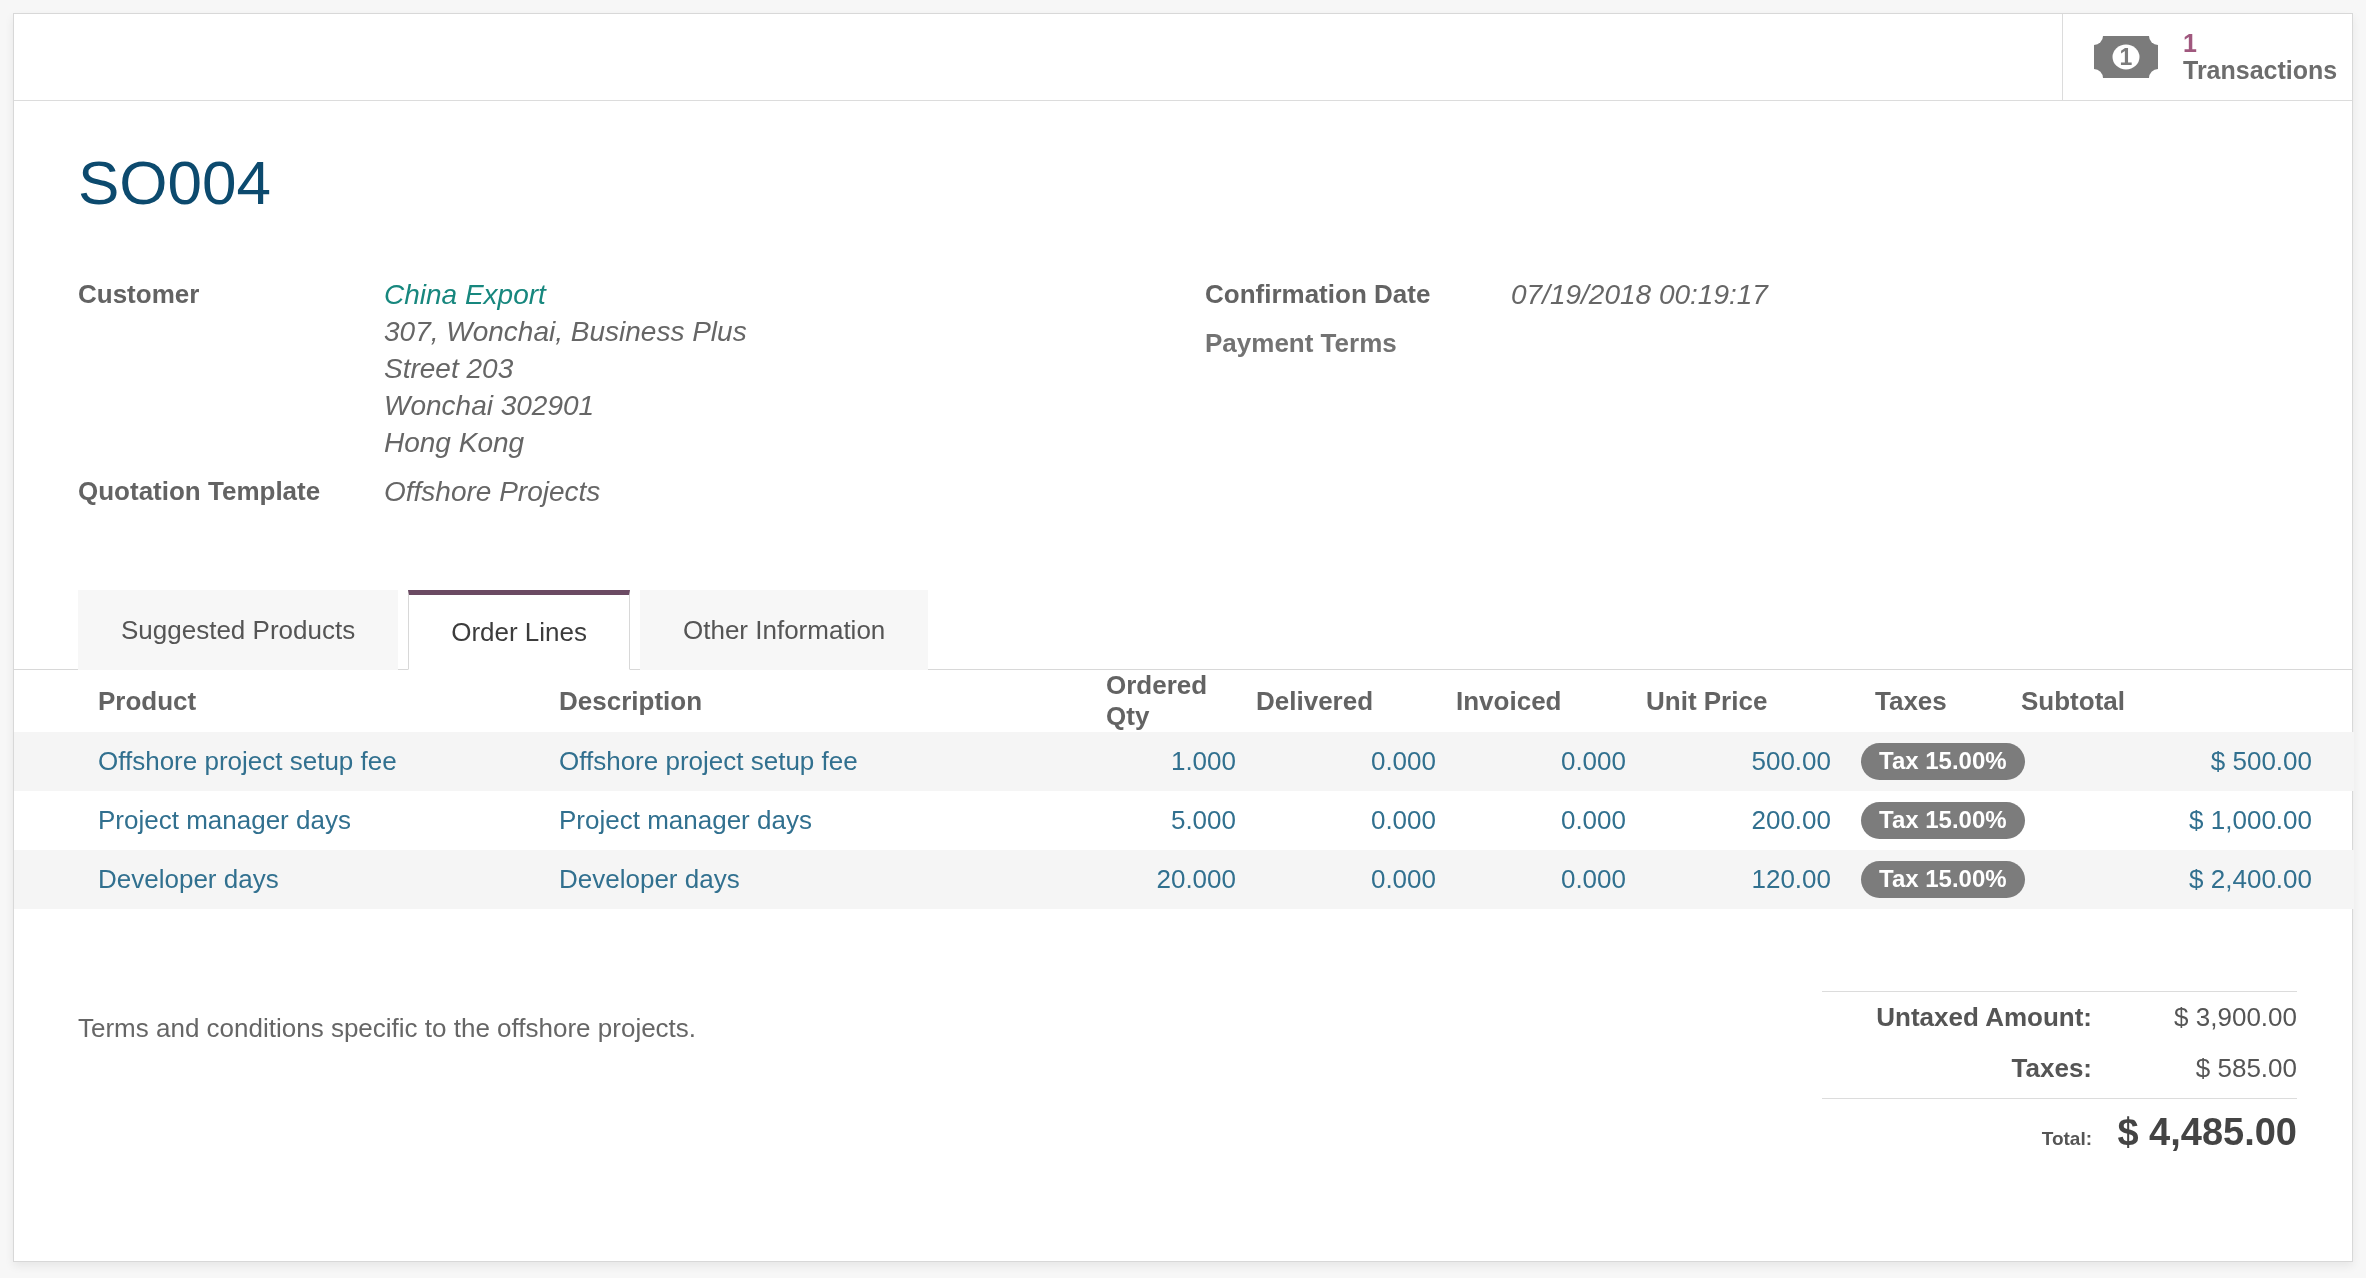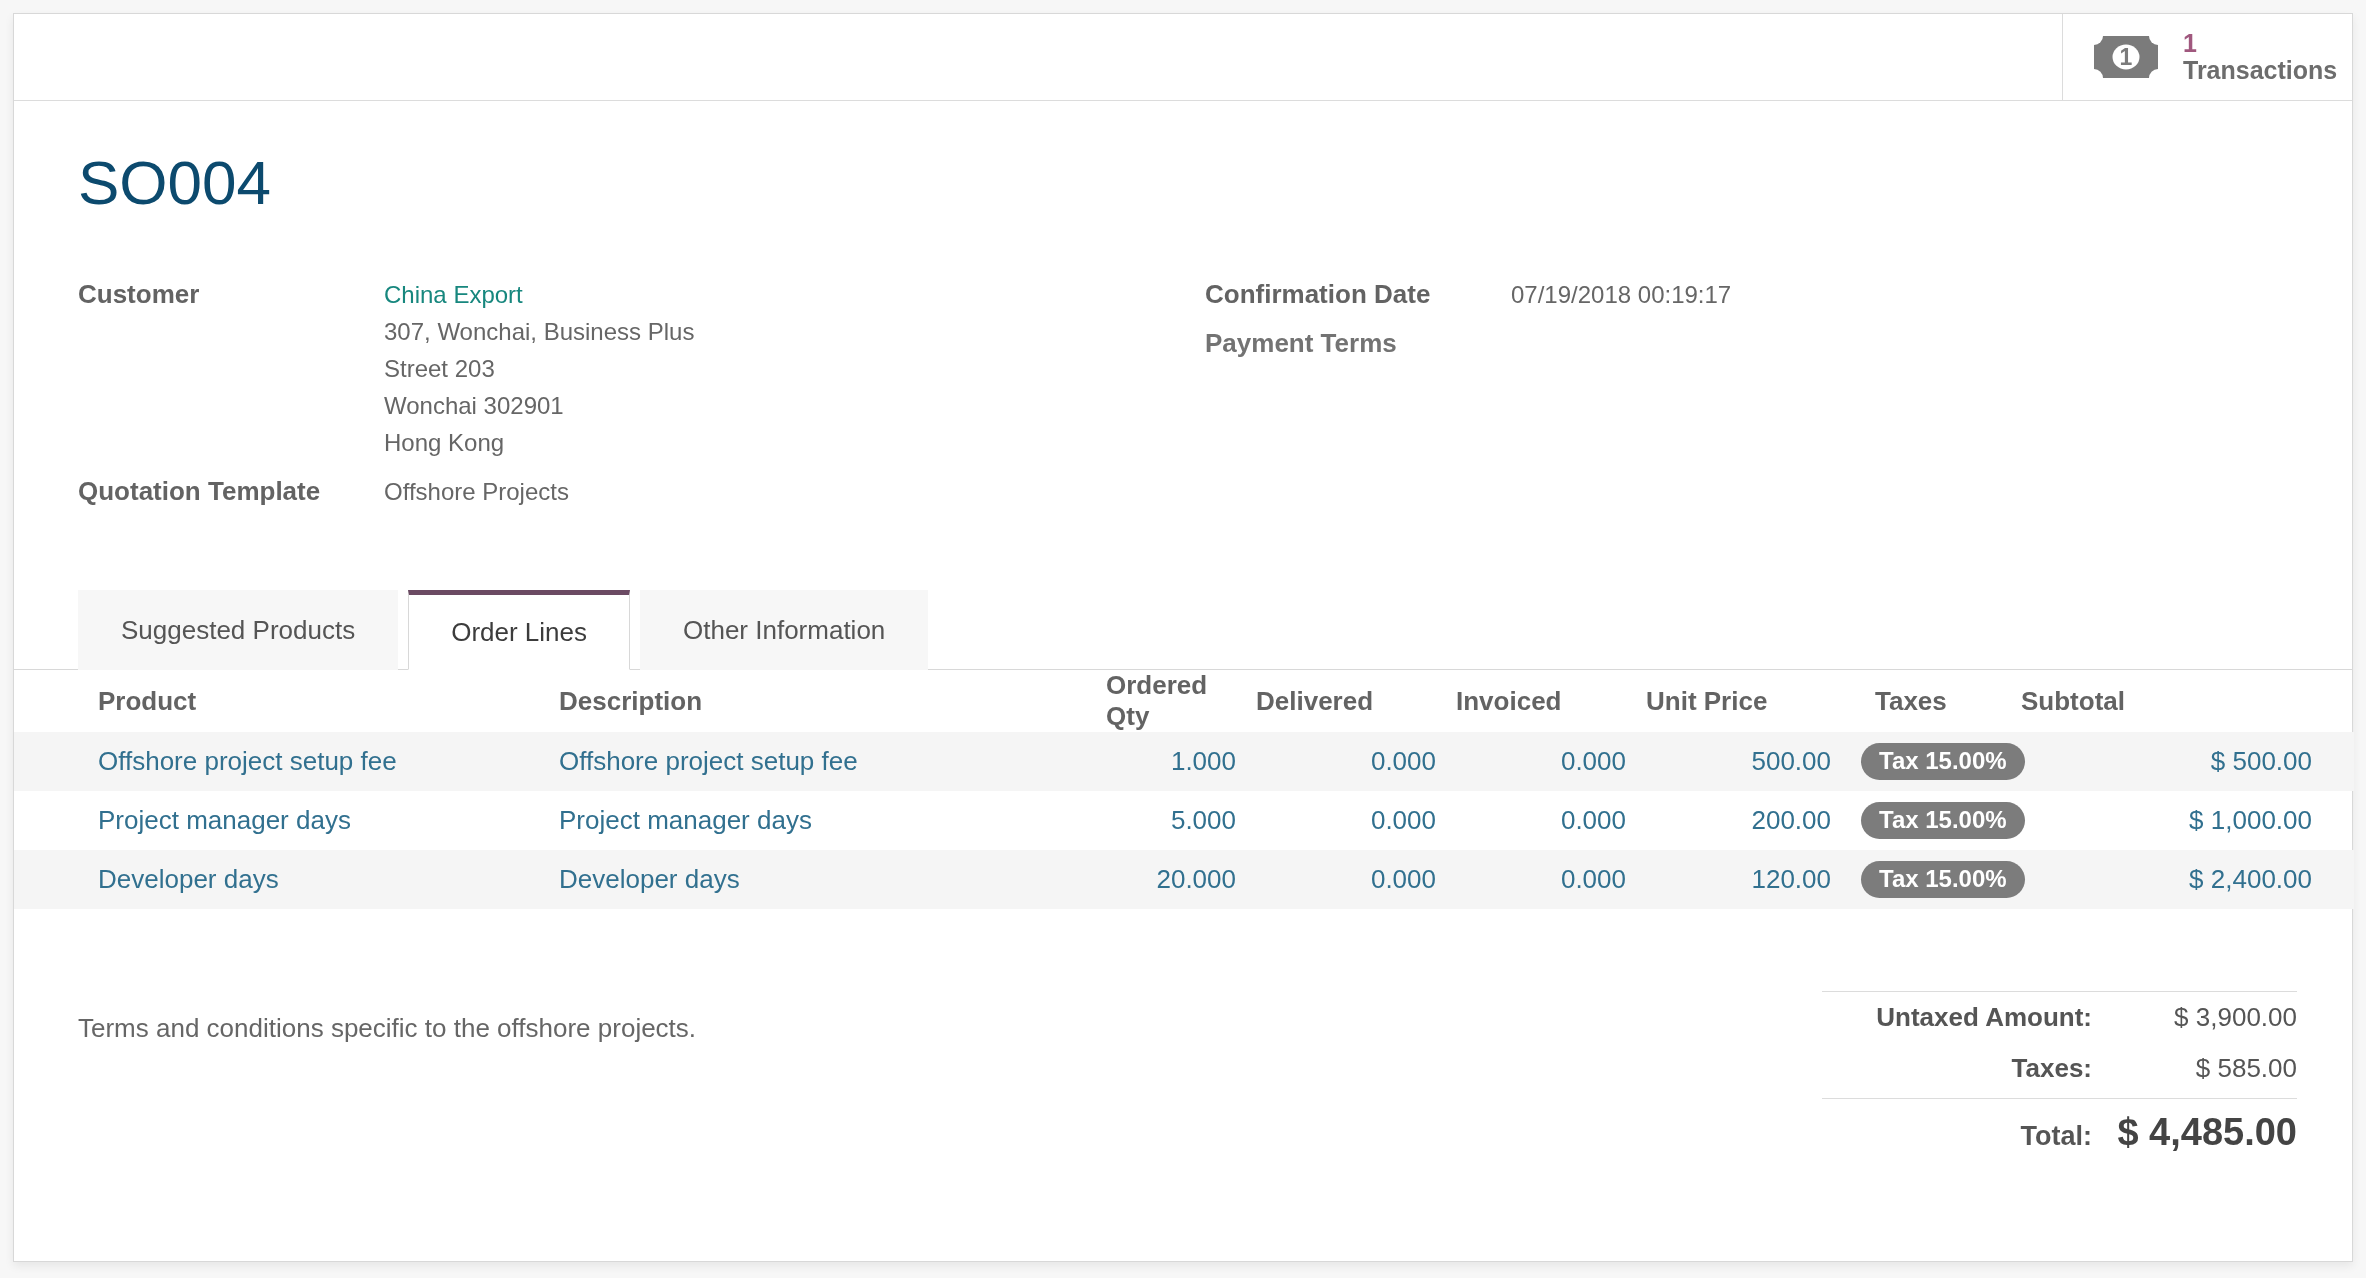--- a/index.html
+++ b/index.html
@@ -36,21 +36,21 @@
 
   
   .content-top{ padding:46px 55px 0 64px; }
   .page-title{ font-size:62px; font-weight:400; color:#0c4a6e; }
   .fields{ display:flex; margin-top:58px; }
   .fgroup{ display:grid; grid-template-columns:306px 1fr; row-gap:12px; align-content:start; }
   .fgroup.left{ width:1127px; }
   .fgroup.right{ flex:1; }
   .flabel{ font-weight:bold; color:#636363; font-size:26px; line-height:37px; }
   .flabel.muted{ color:#737373; }
-  .fvalue{ font-size:24px; color:#666666; line-height:37px; }
+  .fvalue{ font-size:28px; color:#666666; line-height:37px;font-style:italic; }
   .link{ color:#17877e; cursor:pointer; text-decoration:none; }
 
   
   .notebook{ margin-top:80px; }
   .tabbar{ display:flex; align-items:flex-end; border-bottom:1px solid #d8d8d8; padding-left:64px; }
   .tab{
     height:80px; display:flex; align-items:center;
     padding:0 42px; margin-right:10px; margin-bottom:-1px;
     font-size:26px; color:#555; background:#f7f7f7;
     border:1px solid transparent; cursor:pointer; white-space:nowrap;
@@ -85,21 +85,21 @@
 
   
   .sheet-footer{ display:flex; justify-content:space-between; padding:82px 55px 0 64px; }
   .terms{ font-size:26px; color:#666666; padding-top:22px; }
   .totals{ width:475px; }
   .trow{ display:flex; justify-content:flex-end; align-items:baseline; padding:10px 0; font-size:26px; color:#555; }
   .trow .tlabel{ font-weight:bold; }
   .trow .tval{ width:205px; text-align:right; }
   .trow.first{ border-top:1px solid #dcdcdc; }
   .trow.total{ border-top:1px solid #dcdcdc; margin-top:4px; padding-top:12px; }
-  .trow.total .tlabel{ font-size:27px; font-weight:bold; }
+  .trow.total .tlabel{ font-size:19px; font-weight:bold; }
   .trow.total .tval{ font-size:38px; font-weight:bold; color:#444; }
 </style>
 </head>
 <body>
 
 <div class="sheet">
 
   <div class="statusbar">
     <div class="button-box">
       <button class="btn-stat">

